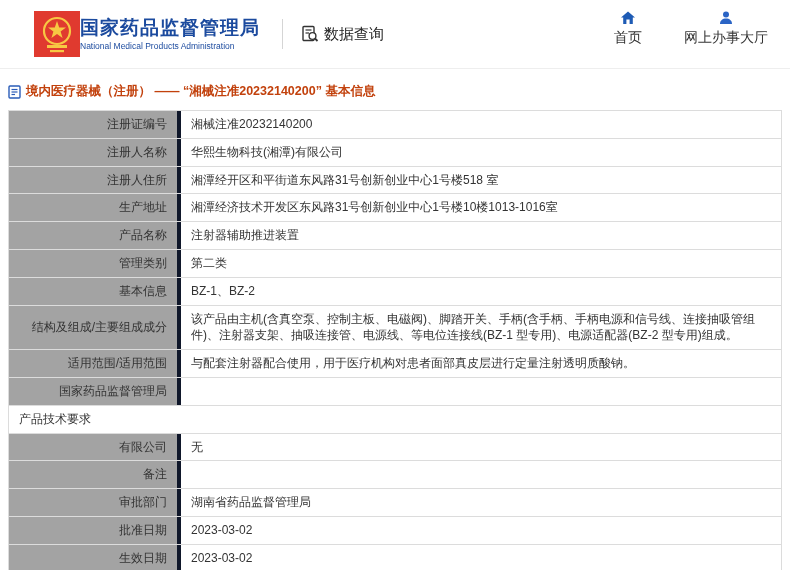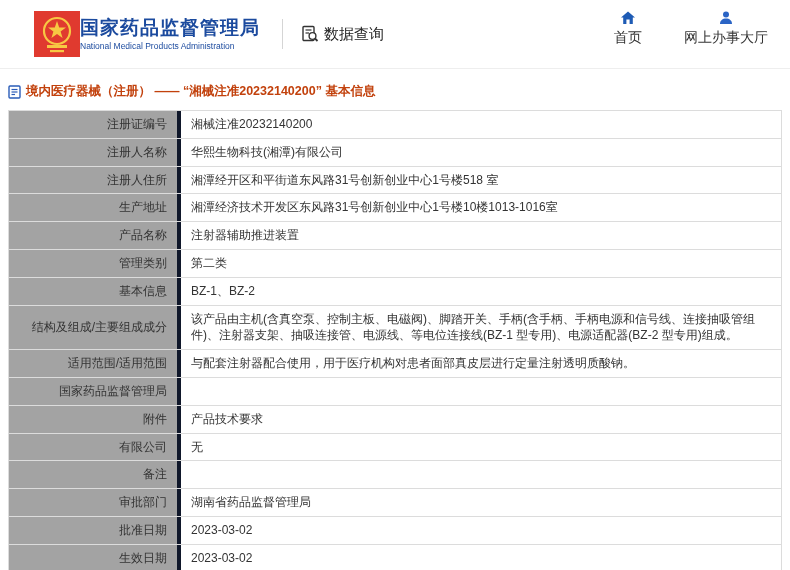--- a/index.html
+++ b/index.html
@@ -237,23 +237,20 @@
       </div>
       <div class="cell value">与配套注射器配合使用，用于医疗机构对患者面部真皮层进行定量注射透明质酸钠。</div>
     </div>
     <div class="row">
       <div class="cell label">
         <span>国家药品监督管理局</span>
       </div>
       <div class="cell value"></div>
     </div>
     <div class="row">
-      <div class="cell label">
-        <span>附件</span>
-      </div>
       <div class="cell value">产品技术要求</div>
     </div>
     <div class="row">
       <div class="cell label">
         <span>有限公司</span>
       </div>
       <div class="cell value">无</div>
     </div>
     <div class="row">
       <div class="cell label">

